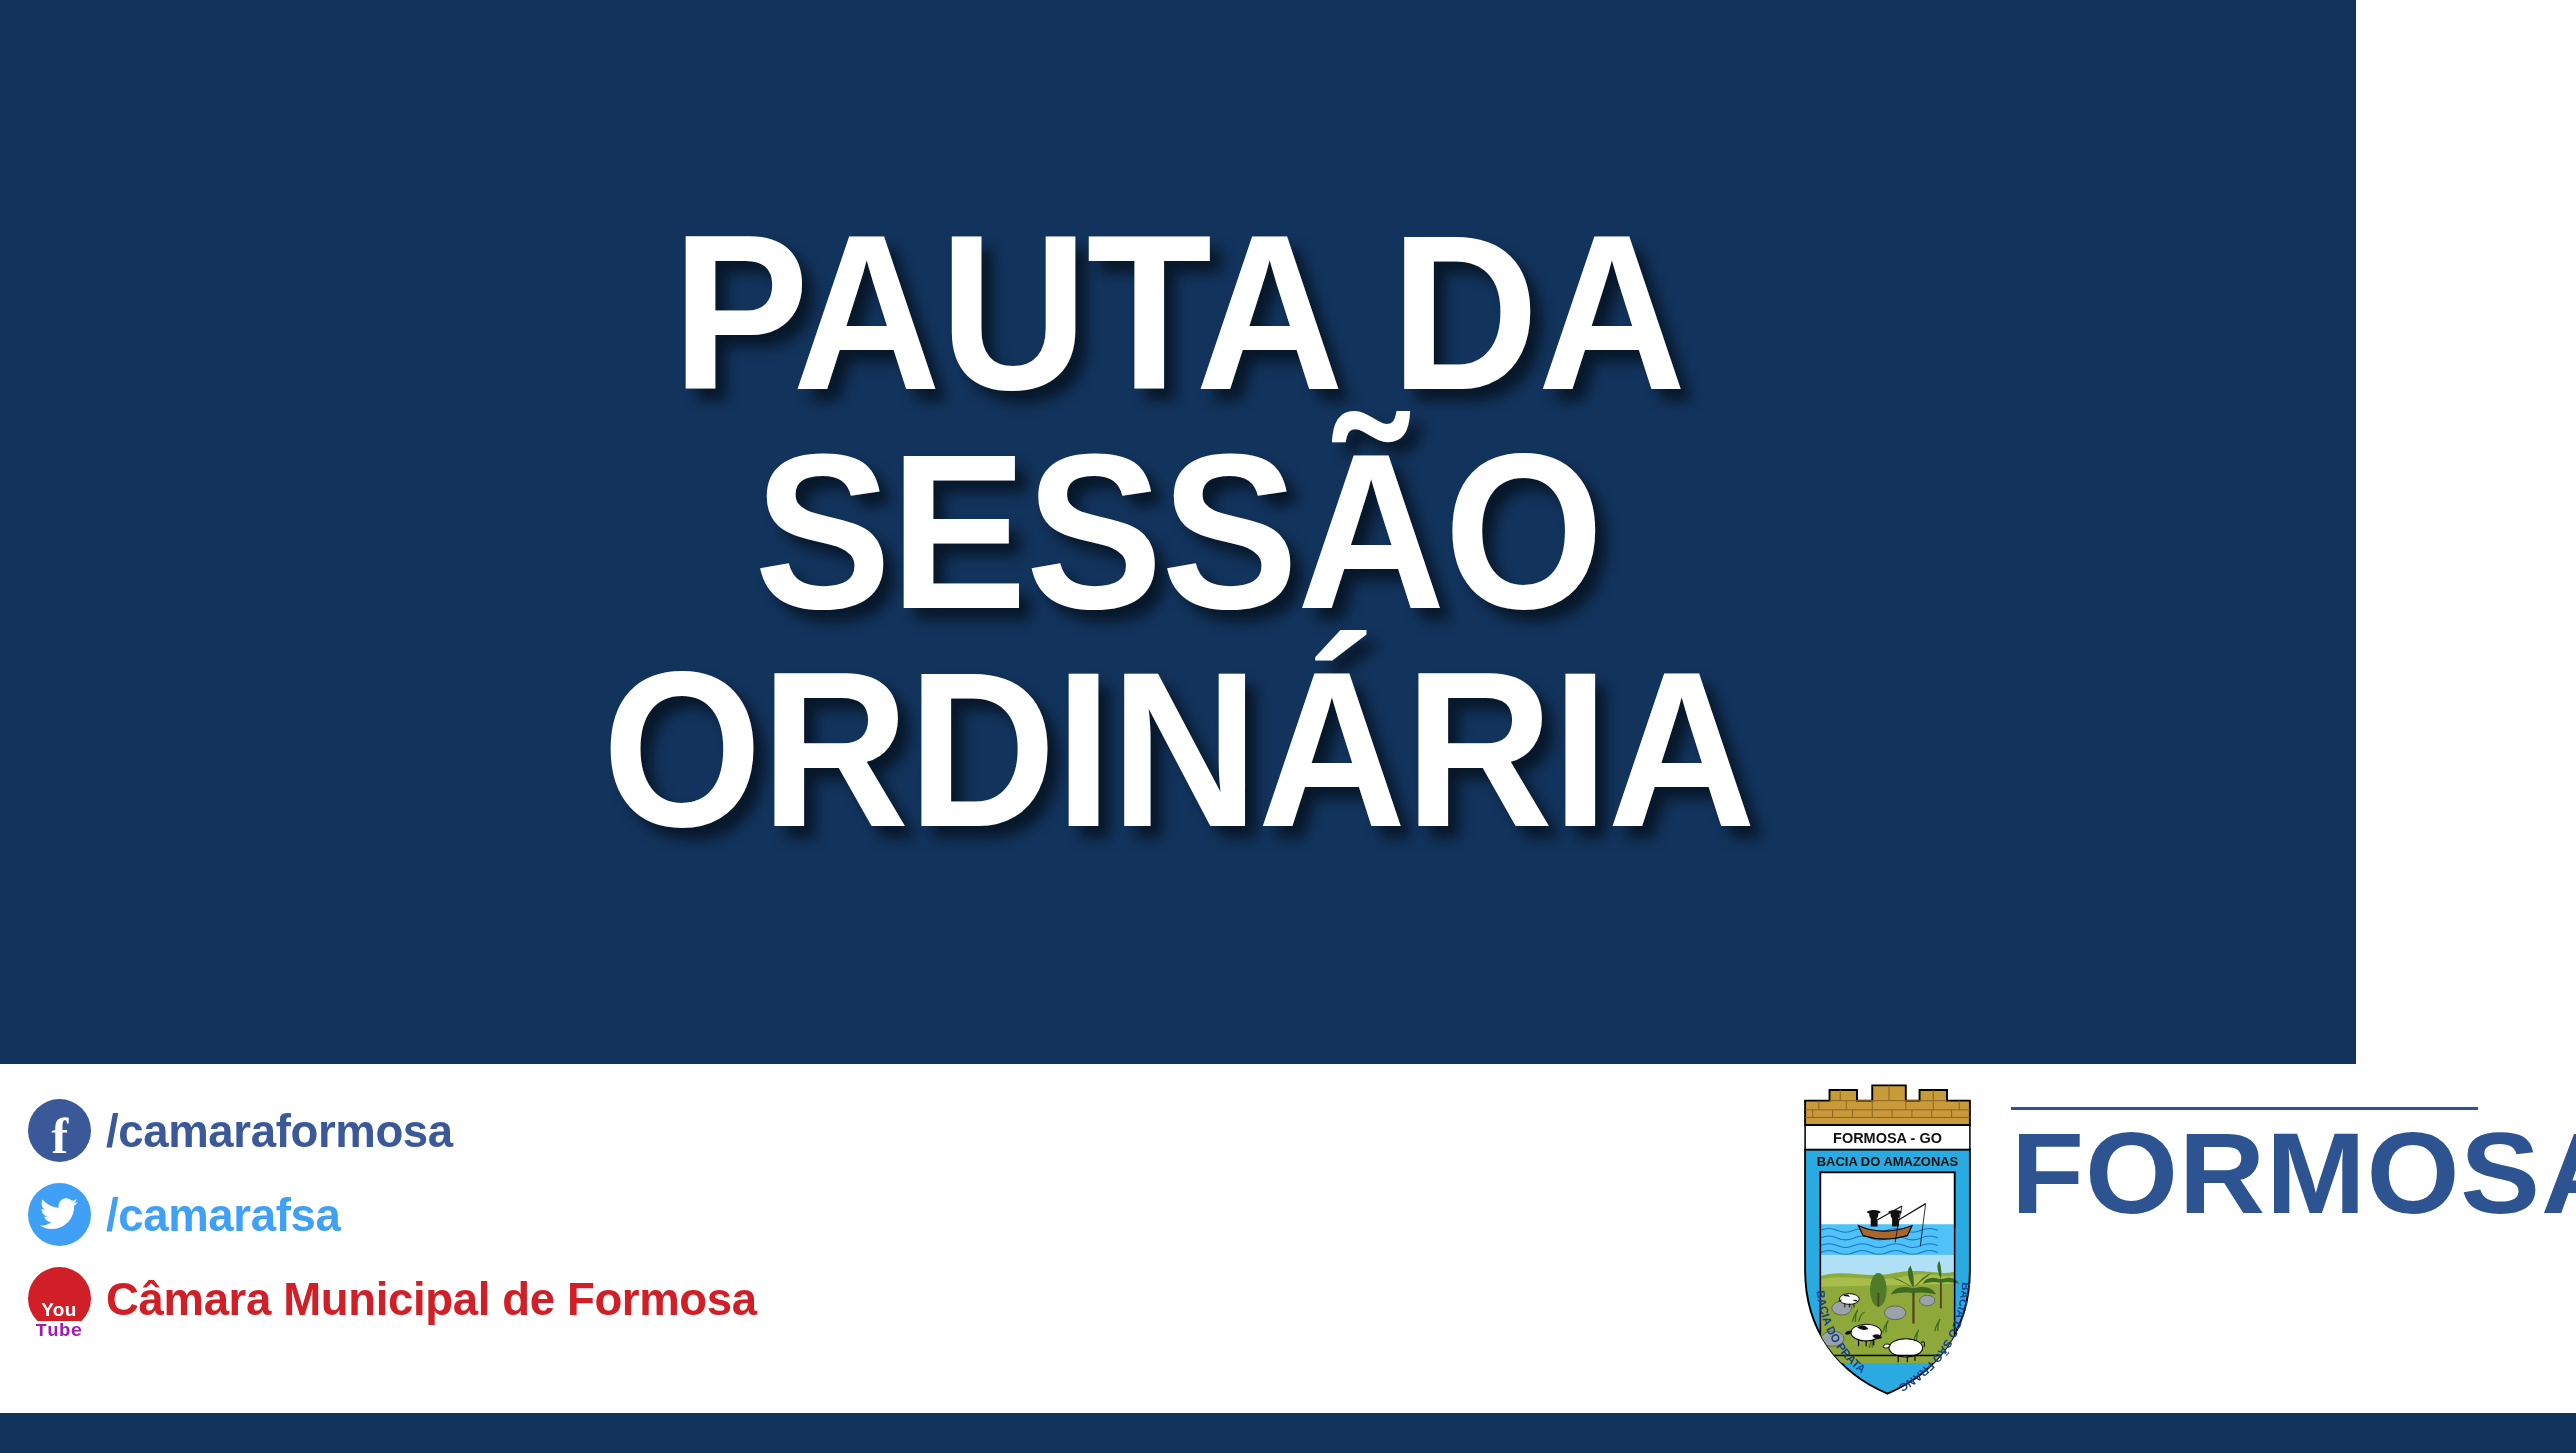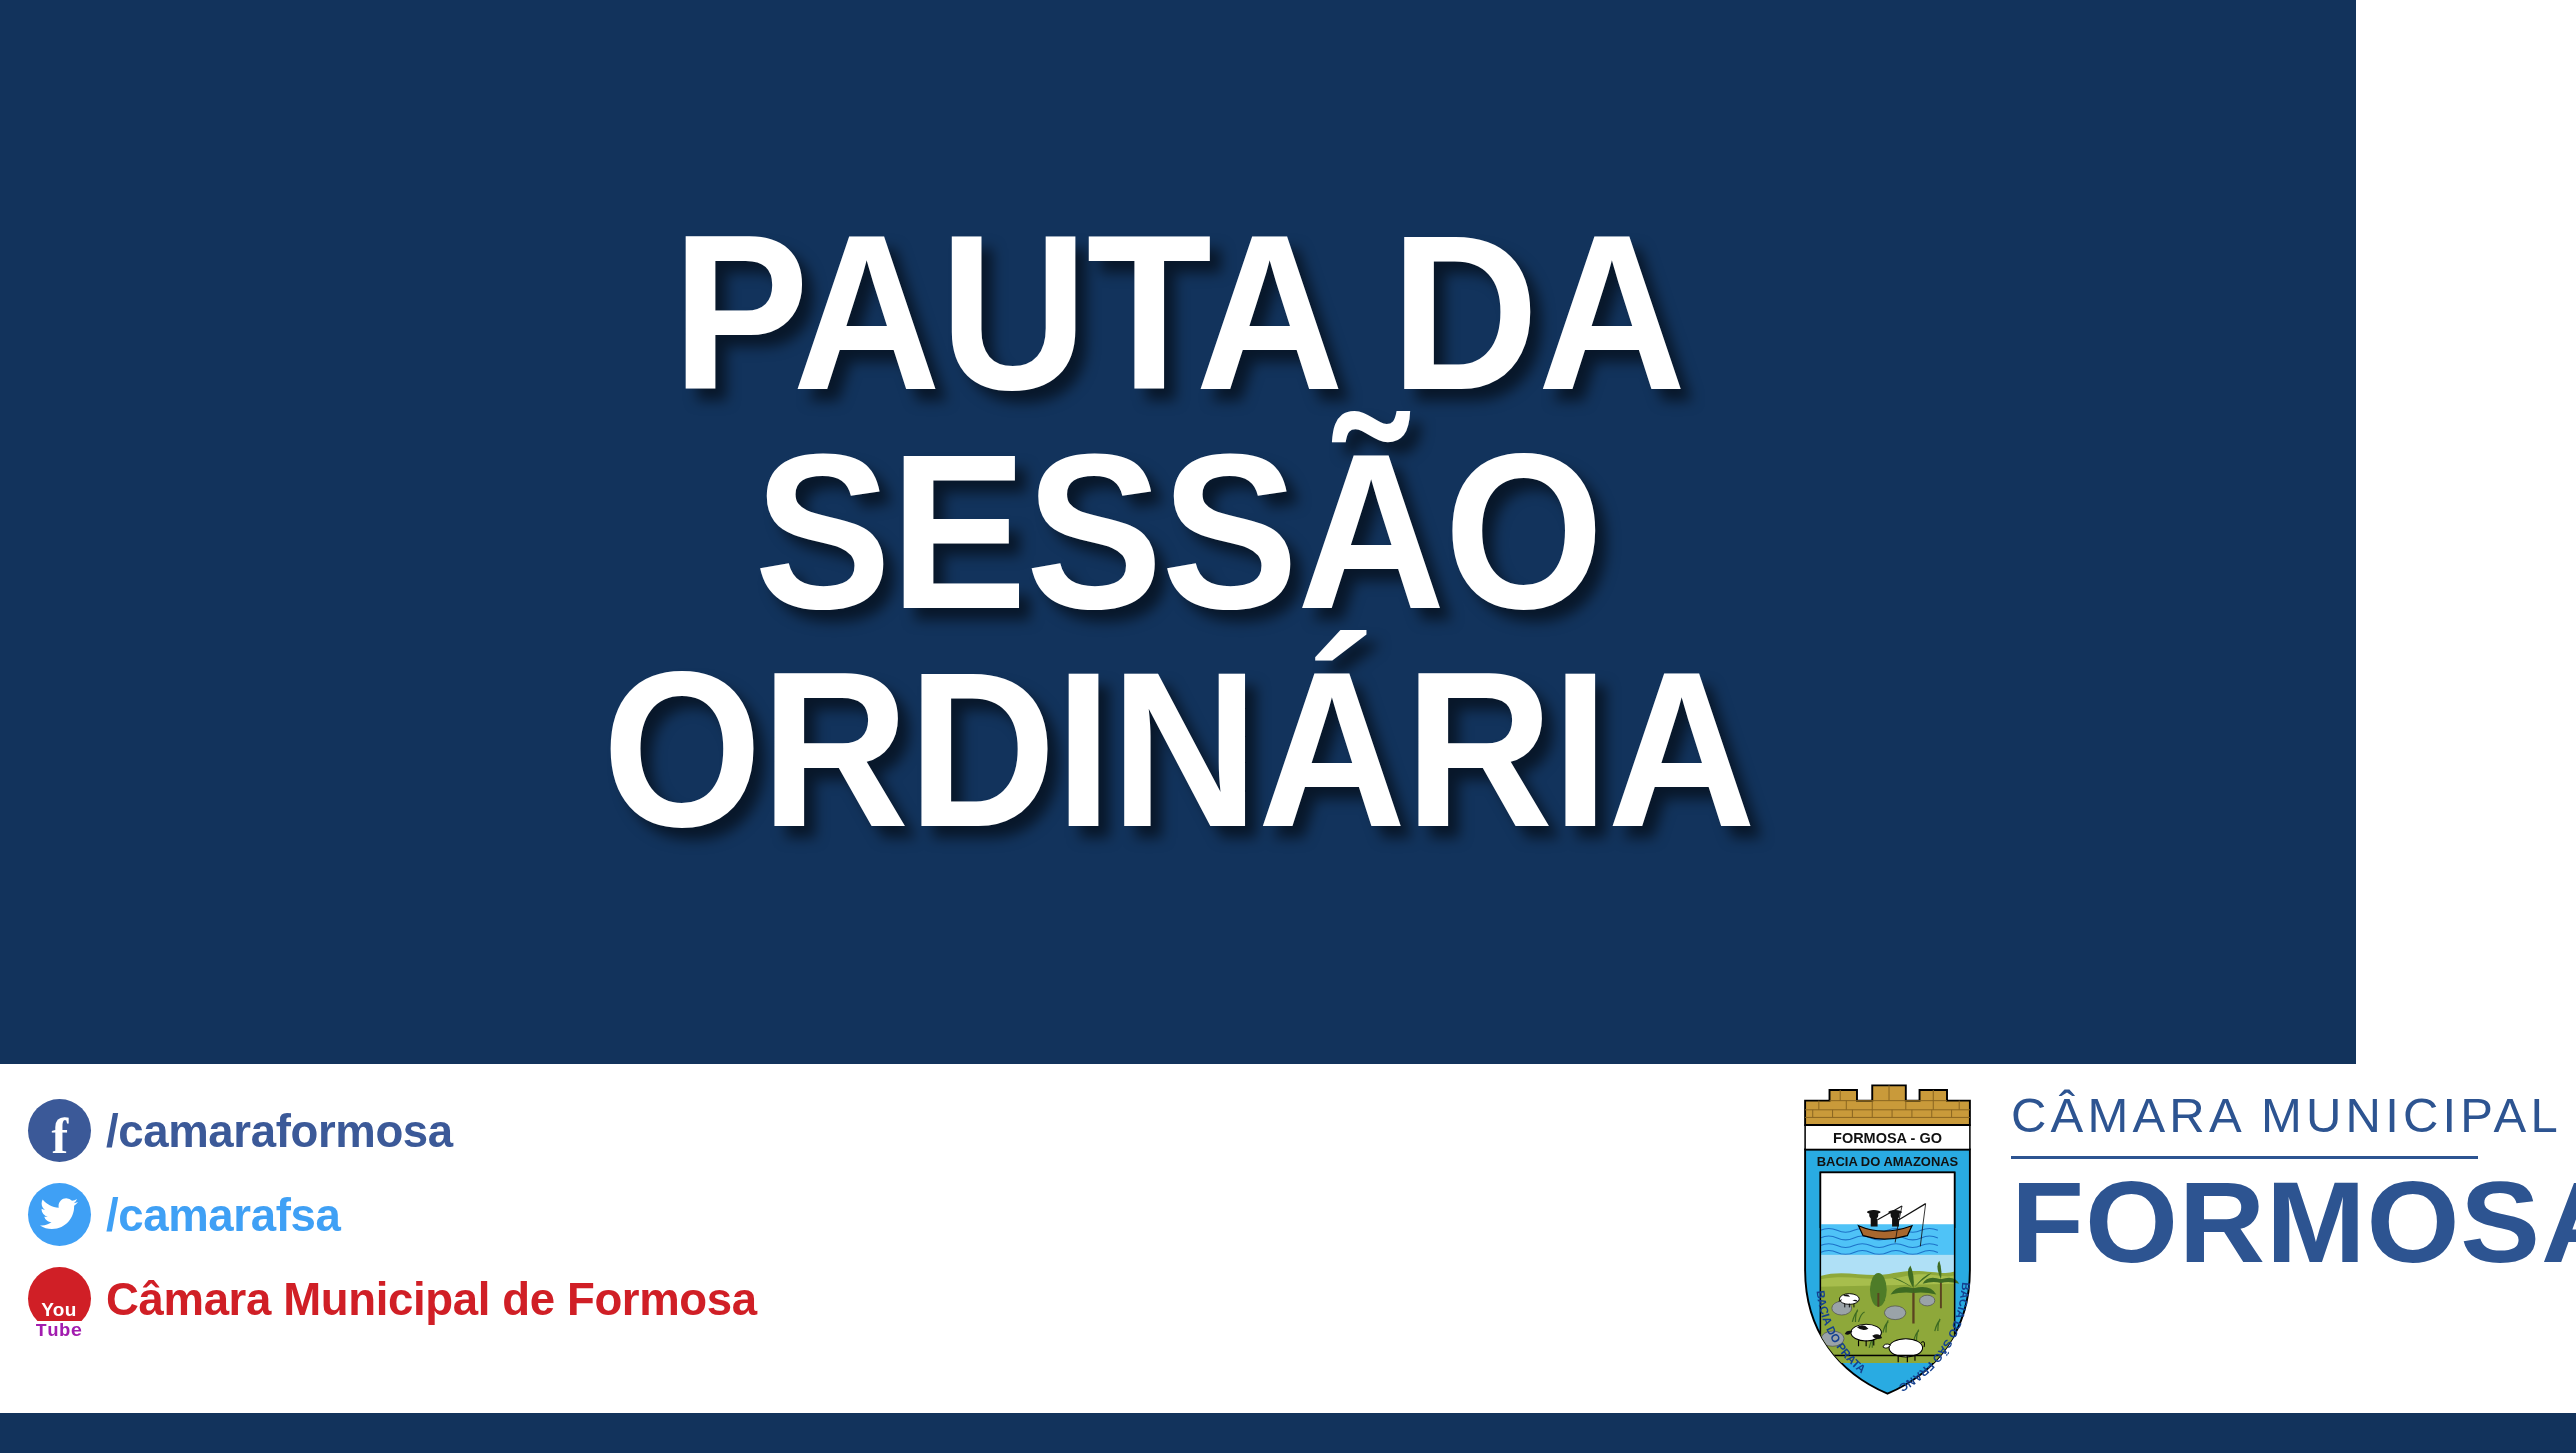--- a/index.html
+++ b/index.html
@@ -385,21 +385,20 @@
       <path id="arcRight" d="M214 262 C210 330 178 374 132 400" fill="none"></path>
       <text font-family="Liberation Sans, sans-serif" font-size="15" font-weight="700" fill="#14408f">
         <textPath href="#arcLeft" startOffset="6%">BACIA DO PRATA</textPath>
       </text>
       <text font-family="Liberation Sans, sans-serif" font-size="15" font-weight="700" fill="#14408f">
         <textPath href="#arcRight" startOffset="2%">BACIA DO SÃO FRANCISCO</textPath>
       </text>
     </svg>
 
     <div class="logo-text">
-      <div class="lt-camara">CÂMARA MUNICIPAL</div>
       <div class="lt-rule"></div>
       <div class="lt-formosa">FORMOSA</div>
 
     </div>
 
   </div>
 
 </div>
 
 

